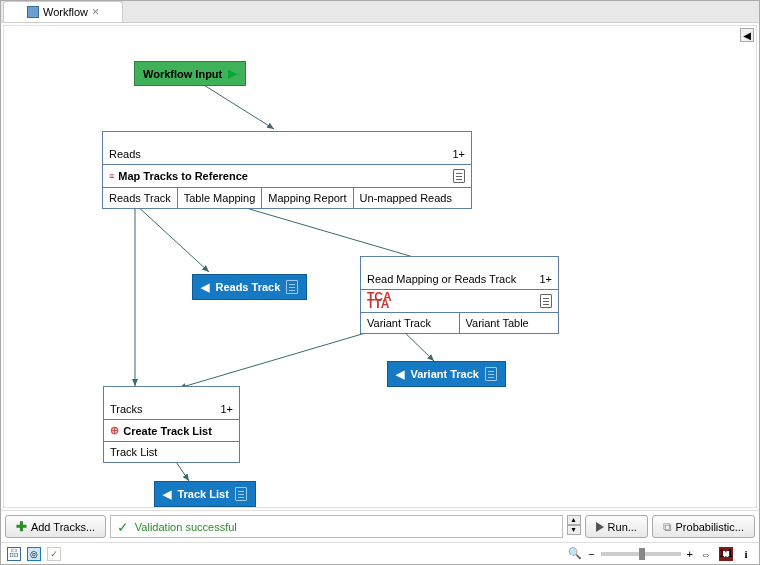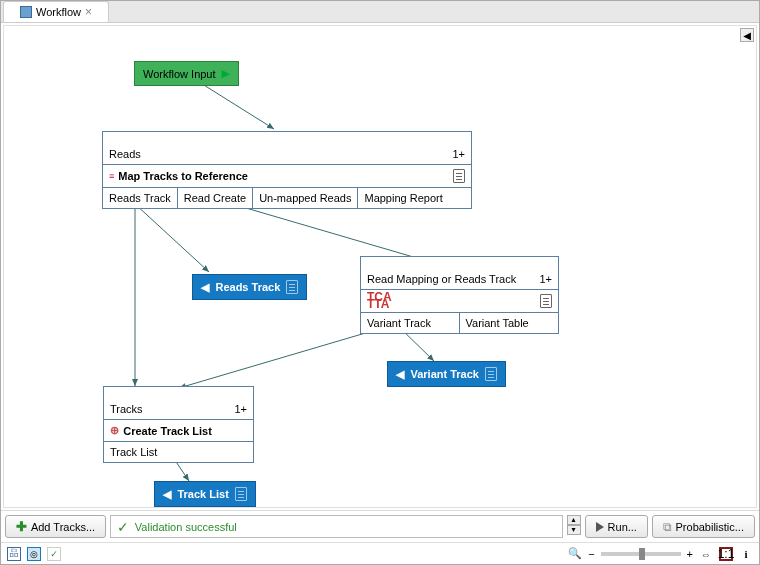--- a/index.html
+++ b/index.html
@@ -1,38 +1,38 @@
 <!DOCTYPE html>
 <html><head>
 <meta charset="utf-8">
 <style>
 * { box-sizing: border-box; margin: 0; padding: 0; }
 body { font-family: Arial, sans-serif; font-size: 11px; background: #f0f0f0; }
 
 .window { width: 760px; height: 565px; background: #fff; border: 1px solid #aaa; display: flex; flex-direction: column; }
 
 .tabbar { display: flex; background: #e8e8e8; border-bottom: 1px solid #ccc; height: 22px; }
-.tab { display: flex; align-items: center; gap: 4px; padding: 2px 16px; background: #fff; border: 1px solid #ccc; border-bottom: none; border-radius: 3px 3px 0 0; margin-left: 2px; }
+.tab { display: flex; align-items: center; gap: 4px; padding: 2px 23px; background: #fff; border: 1px solid #ccc; border-bottom: none; border-radius: 3px 3px 0 0; margin-left: 2px; }
 .tab-close { color: #888; cursor: pointer; font-size: 12px; }
 
 .canvas-wrap { flex: 1; position: relative; border: 1px solid #e0e0e0; margin: 2px; overflow: hidden; }
 .canvas { position: absolute; inset: 0; background-image: radial-gradient(circle, #ccc 0.5px, transparent 0.5px); background-size: 10px 10px; background-position: 5px 5px; }
 .minimap-toggle { position: absolute; top: 2px; right: 2px; width: 14px; height: 14px; background: #f0f0f0; border: 1px solid #aaa; display: flex; align-items: center; justify-content: center; font-size: 10px; cursor: pointer; }
 
 svg.arrows { position: absolute; inset: 0; width: 100%; height: 100%; pointer-events: none; }
 
 .node { position: absolute; background: #fff; border: 1px solid #5a7fa0; }
 .node-header { padding: 4px 6px; border-bottom: 1px solid #5a7fa0; display: flex; justify-content: space-between; margin-top: 12px; }
 .node-body { padding: 4px 6px; border-bottom: 1px solid #5a7fa0; display: flex; align-items: center; gap: 4px; font-weight: bold; }
 .node-body .doc-icon { margin-left: auto; }
 .node-ports { display: flex; }
 .node-ports > div { flex: none; padding: 4px 6px; border-right: 1px solid #5a7fa0; }
 .node-ports > div:last-child { border-right: none; }
 
-.green-node { position: absolute; background: #3eb159; border: 1px solid #2e8040; color: #000; font-weight: normal; padding: 5px 8px; display: flex; align-items: center; gap: 6px; }
+.green-node { position: absolute; background: #3eb159; border: 1px solid #2e8040; color: #000; font-weight: bold; padding: 5px 8px; display: flex; align-items: center; gap: 6px; }
 .blue-node { position: absolute; background: #1679c4; border: 1px solid #0d5a96; color: #fff; font-weight: bold; padding: 5px 8px; display: flex; align-items: center; gap: 6px; }
 .doc-icon { width: 12px; height: 14px; border: 1px solid currentColor; border-radius: 1px; opacity: 0.6; position: relative; }
 .doc-icon::before { content:''; position:absolute; top:3px; left:2px; right:2px; height:1px; background:currentColor; box-shadow: 0 3px 0 currentColor, 0 6px 0 currentColor; }
 
 .toolbar { display: flex; gap: 4px; padding: 4px; border-top: 1px solid #ddd; align-items: stretch; }
 .btn { display: flex; align-items: center; gap: 4px; padding: 3px 10px; background: linear-gradient(#fdfdfd,#e8e8e8); border: 1px solid #aaa; border-radius: 3px; cursor: pointer; font-size: 11px; }
 .status-box { flex: 1; display: flex; align-items: center; gap: 6px; padding: 2px 6px; border: 1px solid #bbb; background: #fff; }
 .status-box span.txt { color: #2c8c2c; }
 .spinner { display: flex; flex-direction: column; }
 .spinner div { width: 14px; height: 10px; border: 1px solid #aaa; background: #eee; font-size: 8px; text-align: center; line-height: 8px; cursor: pointer; }
@@ -95,23 +95,23 @@
           <span>Reads</span>
           <span>1+</span>
         </div>
         <div class="node-body">
           <span style="font-size:9px; color:#b05;">≡</span>
           <span>Map Tracks to Reference</span>
           <span class="doc-icon"></span>
         </div>
         <div class="node-ports">
           <div>Reads Track</div>
-          <div>Read Create</div>
+          <div>Table Mapping</div>
+          <div>Mapping Report</div>
           <div>Un-mapped Reads</div>
-          <div>Mapping Report</div>
         </div>
       </div>
 
       <div class="blue-node" style="left:188px; top:248px;">
         <span>◀</span>
         <span>Reads Track</span>
         <span class="doc-icon"></span>
       </div>
 
       <div class="node" style="left:356px; top:230px; width:199px;">
@@ -128,21 +128,21 @@
           <div style="width:50%;">Variant Table</div>
         </div>
       </div>
 
       <div class="blue-node" style="left:383px; top:335px;">
         <span>◀</span>
         <span>Variant Track</span>
         <span class="doc-icon"></span>
       </div>
 
-      <div class="node" style="left:99px; top:360px; width:151px;">
+      <div class="node" style="left:99px; top:360px; width:137px;">
         <div class="node-header">
           <span>Tracks</span>
           <span>1+</span>
         </div>
         <div class="node-body">
           <span style="color:#c55; font-size:11px;">⊕</span>
           <span>Create Track List</span>
         </div>
         <div class="node-ports">
           <div style="width:100%;">Track List</div>
@@ -187,17 +187,17 @@
     <span class="mini-icon box-icon box2">◎</span>
     <span class="mini-icon box-icon box3">✓</span>
     <span class="spacer"></span>
     <span class="mini-icon">🔍</span>
     <span>−</span>
     <div class="zoom-slider">
         <div class="thumb"></div>
       </div>
     <span>+</span>
     <span class="mini-icon">⇔</span>
-    <span class="mini-icon" style="border:2px solid #7f1d1d; font-size:12px;">1:1</span>
+    <span class="mini-icon" style="border:4px solid #7f1d1d; font-size:10px;">1:1</span>
     <span class="mini-icon" style="font-family:serif; font-weight:bold;">i</span>
   </div>
 
 </div>
 
 </body></html>

